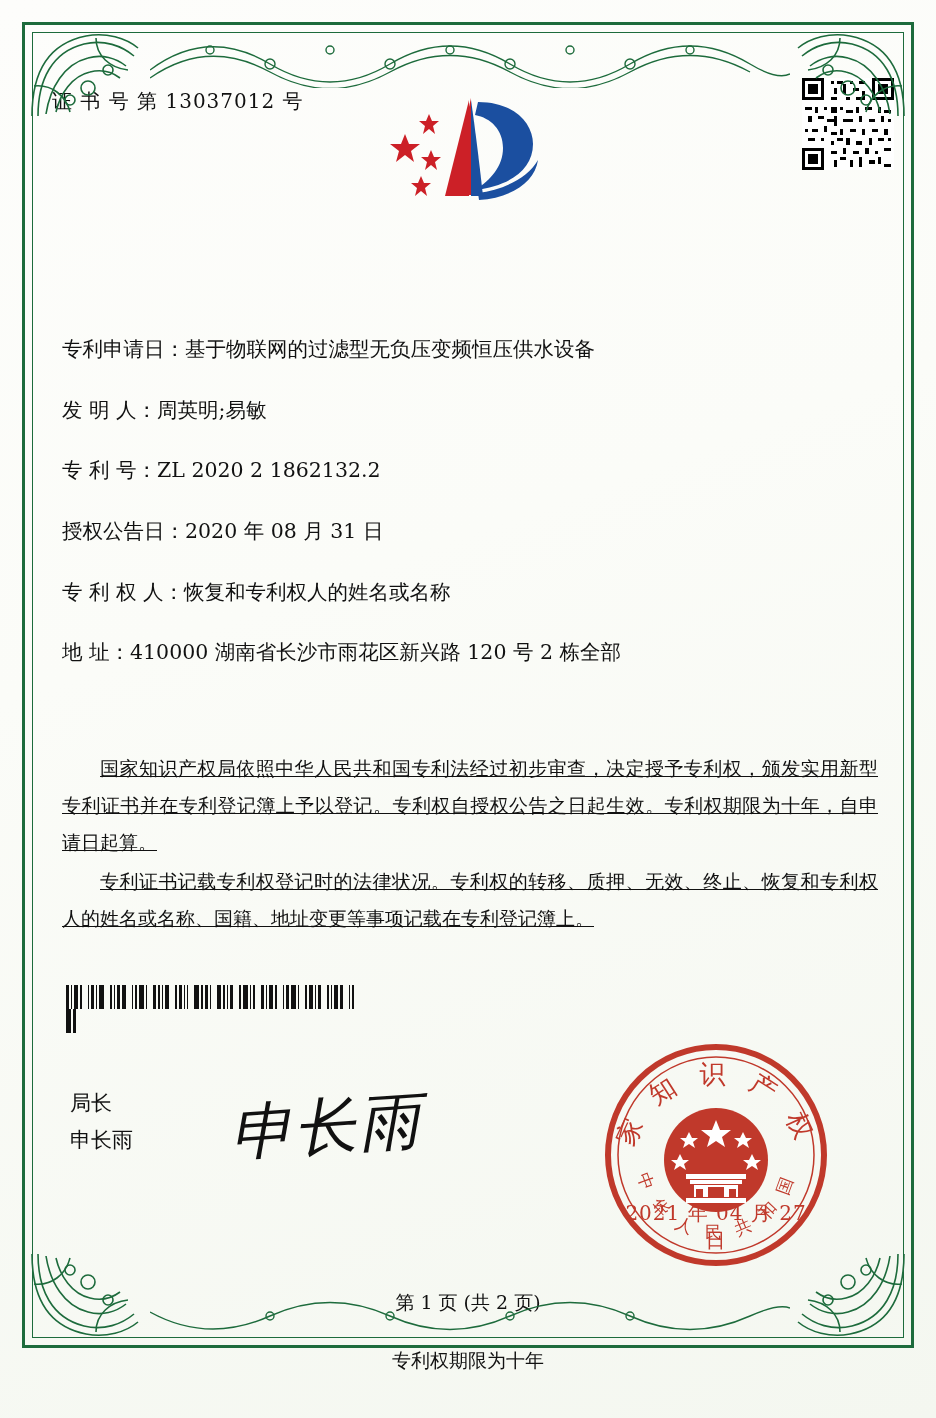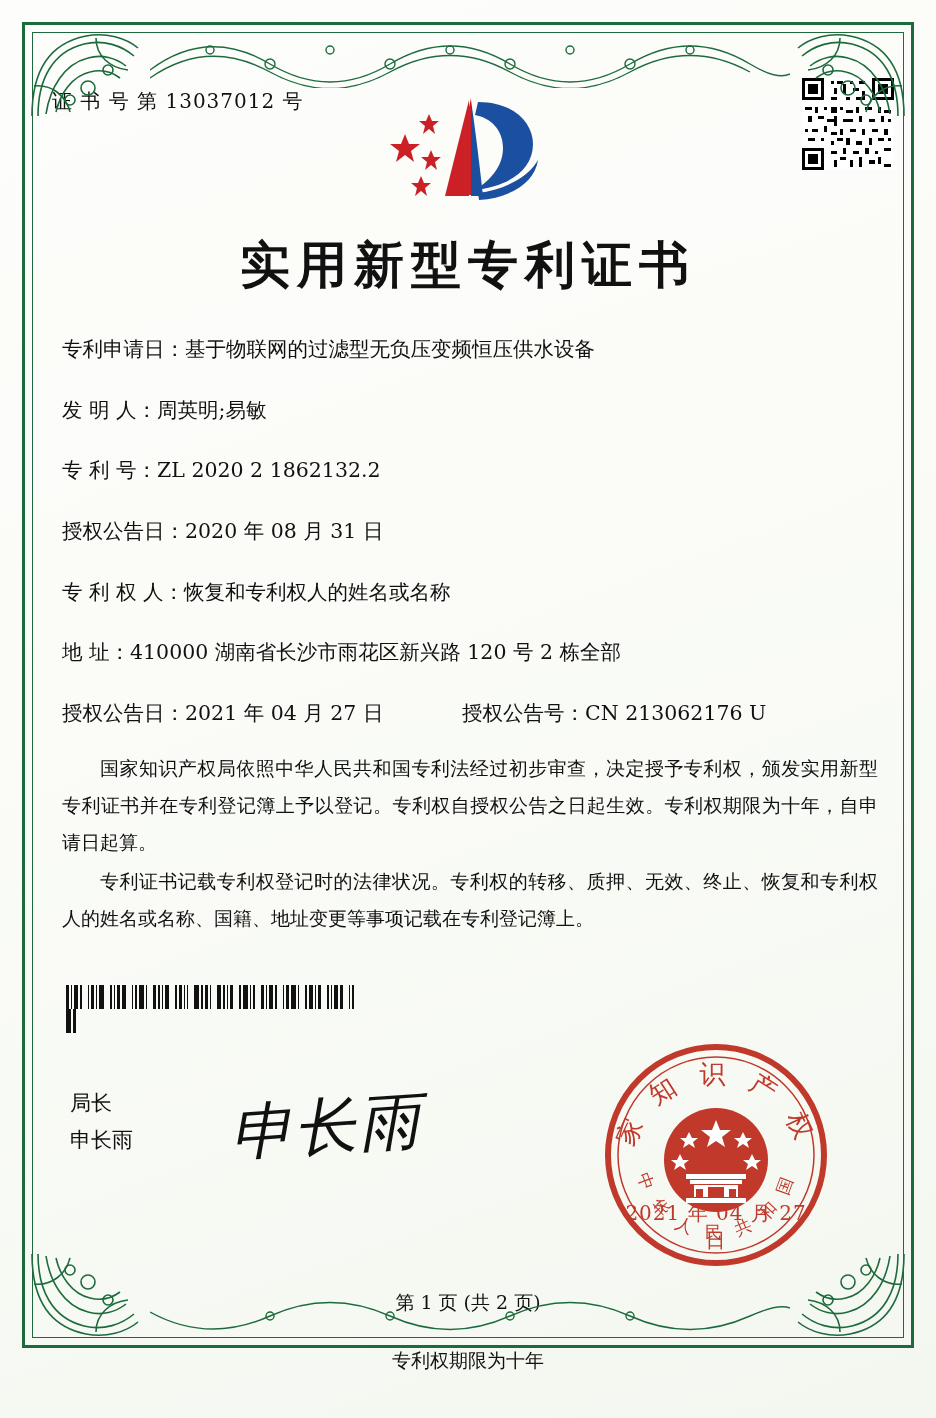--- a/index.html
+++ b/index.html
@@ -67,20 +67,21 @@
   }
   .lbl{display:inline-block;}
   .val{}
   .row.two{position:relative;}
   .row .second{position:absolute;left:400px;top:0;}
 
   .para{
     position:absolute;left:62px;right:58px;top:750px;
     font-size:19px;color:#111;line-height:1.95;text-align:justify;
     font-family:"DejaVu Serif","Liberation Serif",serif;
+    text-decoration:underline;
   }
   .para p{margin:0 0 2px 0;text-indent:2em;}
 
   
   .barcode{position:absolute;left:66px;top:985px;height:24px;width:290px;}
   .barcode i{display:inline-block;height:24px;background:#111;vertical-align:top;margin-right:2px;}
 
   .director{
     position:absolute;left:70px;top:1085px;
     font-size:21px;color:#111;line-height:1.75;
@@ -306,46 +307,39 @@
     <path d="M88,10 L88,106 L100,106 C96,70 92,38 88,10 Z" fill="#1b4fa0"></path>
 
     <g fill="#cc2027">
       <polygon points="22,44 26,54 37,54 28,61 31,72 22,65 13,72 16,61 7,54 18,54"></polygon>
       <polygon points="46,24 49,31 56,31 50,36 52,44 46,39 40,44 42,36 36,31 43,31"></polygon>
       <polygon points="48,60 51,67 58,67 52,72 54,80 48,75 42,80 44,72 38,67 45,67"></polygon>
       <polygon points="38,86 41,93 48,93 42,98 44,106 38,101 32,106 34,98 28,93 35,93"></polygon>
     </g>
   </svg>
 
-  <div class="title">实用新型专利证书</div>
 
   <div class="fields">
     <div class="row">
       <span class="lbl">专利申请日：</span><span class="val">基于物联网的过滤型无负压变频恒压供水设备</span>
     </div>
     <div class="row">
       <span class="lbl">发  明  人：</span><span class="val">周英明;易敏</span>
     </div>
     <div class="row">
       <span class="lbl">专  利  号：</span><span class="val">ZL 2020 2 1862132.2</span>
     </div>
     <div class="row">
       <span class="lbl">授权公告日：</span><span class="val">2020 年 08 月 31 日</span>
     </div>
     <div class="row">
       <span class="lbl">专 利 权 人：</span><span class="val">恢复和专利权人的姓名或名称</span>
     </div>
     <div class="row">
       <span class="lbl">地     址：</span><span class="val">410000 湖南省长沙市雨花区新兴路 120 号 2 栋全部</span>
-    </div>
-    <div class="row two">
-      <span class="lbl">授权公告日：</span><span class="val">2021 年 04 月 27 日</span>
-      <span class="second">
-        <span class="lbl">授权公告号：</span><span class="val">CN 213062176 U</span>
-      </span>
     </div>
   </div>
 
   <div class="para">
     <p>国家知识产权局依照中华人民共和国专利法经过初步审查，决定授予专利权，颁发实用新型专利证书并在专利登记簿上予以登记。专利权自授权公告之日起生效。专利权期限为十年，自申请日起算。</p>
     <p>专利证书记载专利权登记时的法律状况。专利权的转移、质押、无效、终止、恢复和专利权人的姓名或名称、国籍、地址变更等事项记载在专利登记簿上。</p>
   </div>
 
   <div class="barcode">
     <i style="width:3px"></i><i style="width:1px"></i><i style="width:4px"></i><i style="width:2px"></i>

